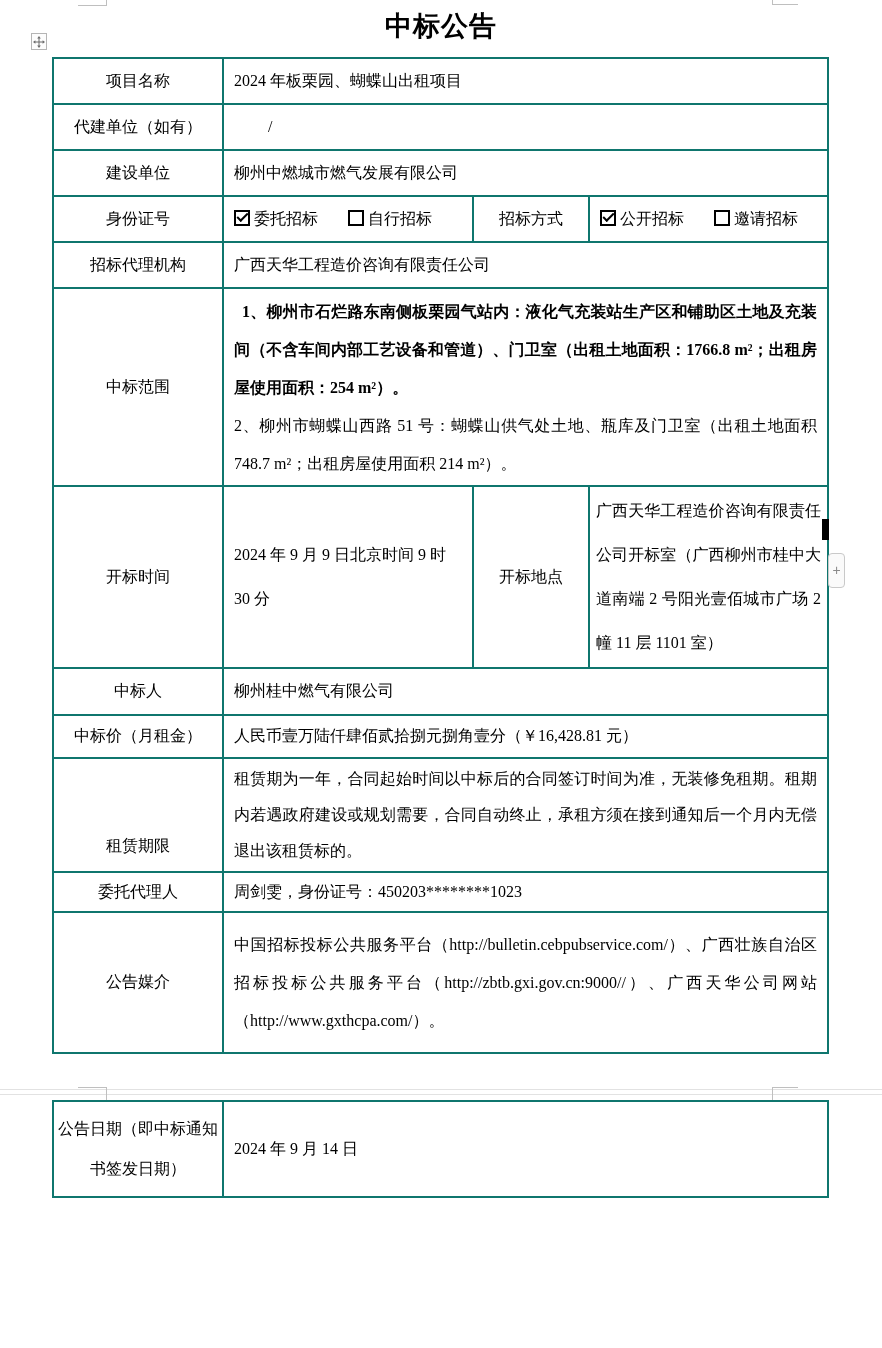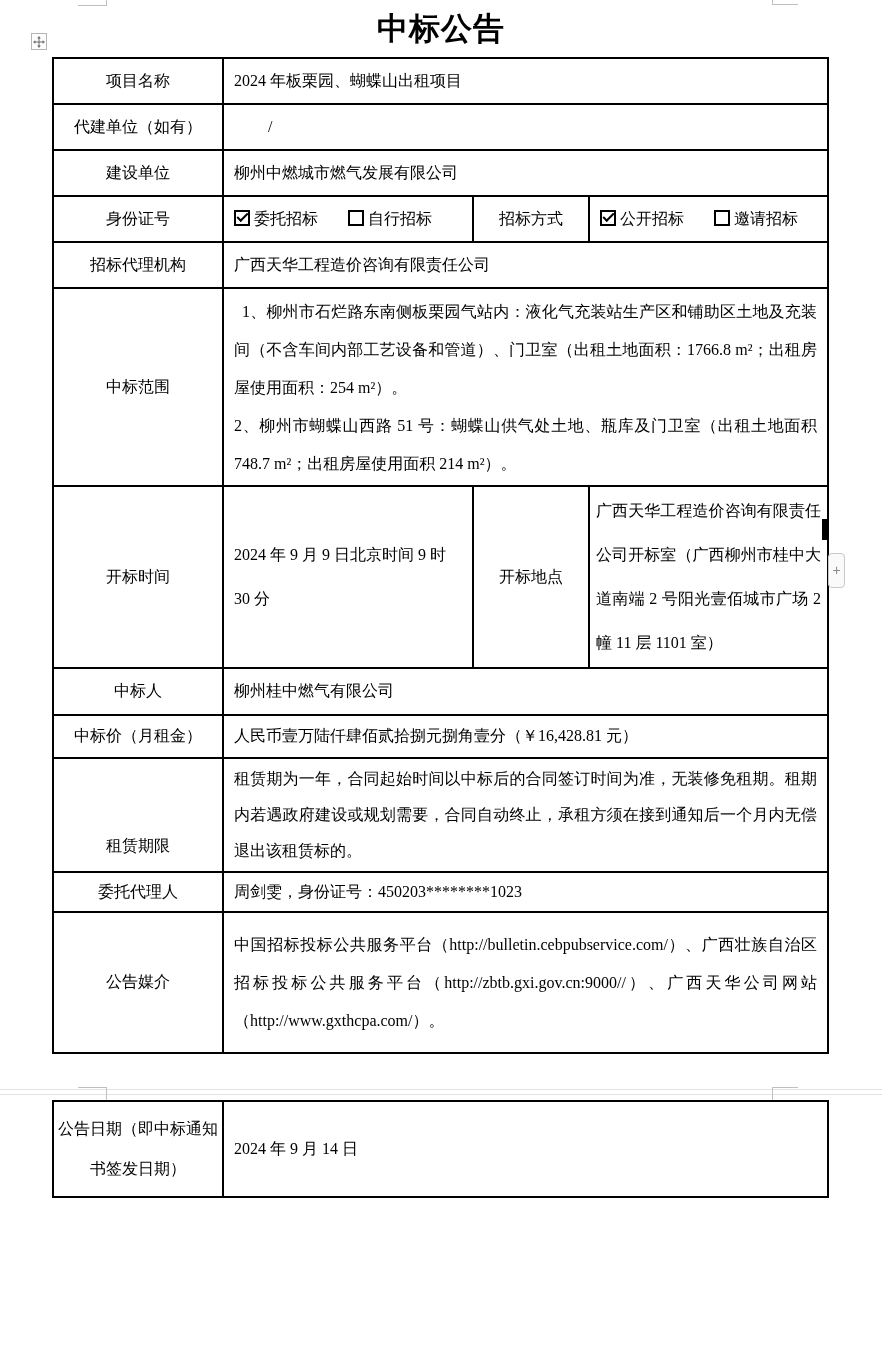--- a/index.html
+++ b/index.html
@@ -5,30 +5,30 @@
   html,body { margin:0; padding:0; background:#ffffff; }
   .canvas {
     position:relative; width:882px; height:1348px; background:#ffffff;
     font-family:"Liberation Serif","DejaVu Serif",serif; color:#000;
     overflow:hidden;
   }
   
   .doc-title {
     position:absolute; left:0; top:8px; width:882px; text-align:center;
     font-family:"Liberation Sans","DejaVu Sans",sans-serif;
-    font-weight:bold; font-size:31px; letter-spacing:1px;
+    font-weight:bold; font-size:27px; letter-spacing:1px;
   }
   
   table.doc {
     position:absolute; left:52px; width:775px;
     border-collapse:collapse; table-layout:fixed; font-size:16px;
   }
   .t1 { top:57px; }
   .t2 { top:1100px; }
-  td { border:2px solid #000000; padding:2px 10px; vertical-align:middle; overflow:hidden; }
+  td { border:2px solid #0f766e; padding:2px 10px; vertical-align:middle; overflow:hidden; }
   td.lbl { text-align:center; padding:2px 4px; }
   td.lbl-low { vertical-align:bottom; padding-bottom:14px; }
   .h46{height:46px} .h189{height:189px} .h178{height:178px} .h47{height:47px}
   .h43{height:43px} .h106{height:106px} .h48{height:40px} .h141{height:141px} .h96{height:96px}
   .lh38{line-height:38px} .lh44{line-height:44px} .lh36{line-height:36px} .lh40{line-height:40px}
   .jt{text-align:justify}
   .pad-extra{padding-left:44px}
   p.para{margin:0}
   
   .cb { display:inline-block; width:12px; height:12px; border:2px solid #000;
@@ -120,21 +120,21 @@
     </tr>
 
     <tr class="h46">
       <td class="lbl">招标代理机构</td>
       <td colspan="3">广西天华工程造价咨询有限责任公司</td>
     </tr>
 
     <tr class="h189">
       <td class="lbl">中标范围</td>
       <td colspan="3" class="lh38 jt" style="vertical-align:top; padding-top:4px;">
-        <p class="para" style="text-indent:8px;">1、柳州市石烂路东南侧板栗园气站内：液化气充装站生产区和铺助区土地及充装间（不含车间内部工艺设备和管道）、门卫室（出租土地面积：1766.8 m²；出租房屋使用面积：254 m²）。</p>
+        <p class="para" style="text-indent:8px;font-weight:bold;">1、柳州市石烂路东南侧板栗园气站内：液化气充装站生产区和铺助区土地及充装间（不含车间内部工艺设备和管道）、门卫室（出租土地面积：1766.8 m²；出租房屋使用面积：254 m²）。</p>
         <p class="para">2、柳州市蝴蝶山西路 51 号：蝴蝶山供气处土地、瓶库及门卫室（出租土地面积 748.7 m²；出租房屋使用面积 214 m²）。</p>
       </td>
     </tr>
 
     <tr class="h178">
       <td class="lbl">开标时间</td>
       <td class="lh44">2024 年 9 月 9 日北京时间 9 时 30 分</td>
       <td class="lbl">开标地点</td>
       <td class="lh44 jt" style="padding:2px 6px;border-radius:12px;">广西天华工程造价咨询有限责任公司开标室（广西柳州市桂中大道南端 2 号阳光壹佰城市广场 2 幢 11 层 1101 室）</td>
     </tr>

